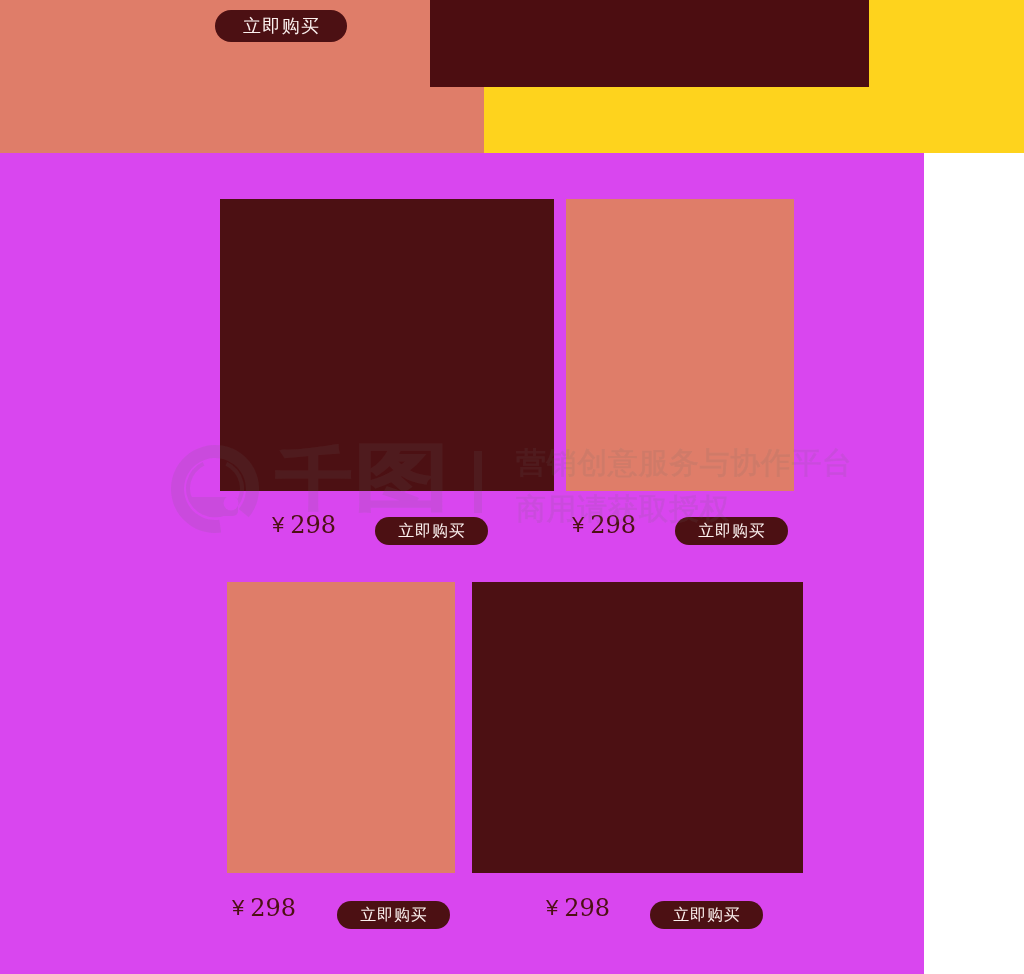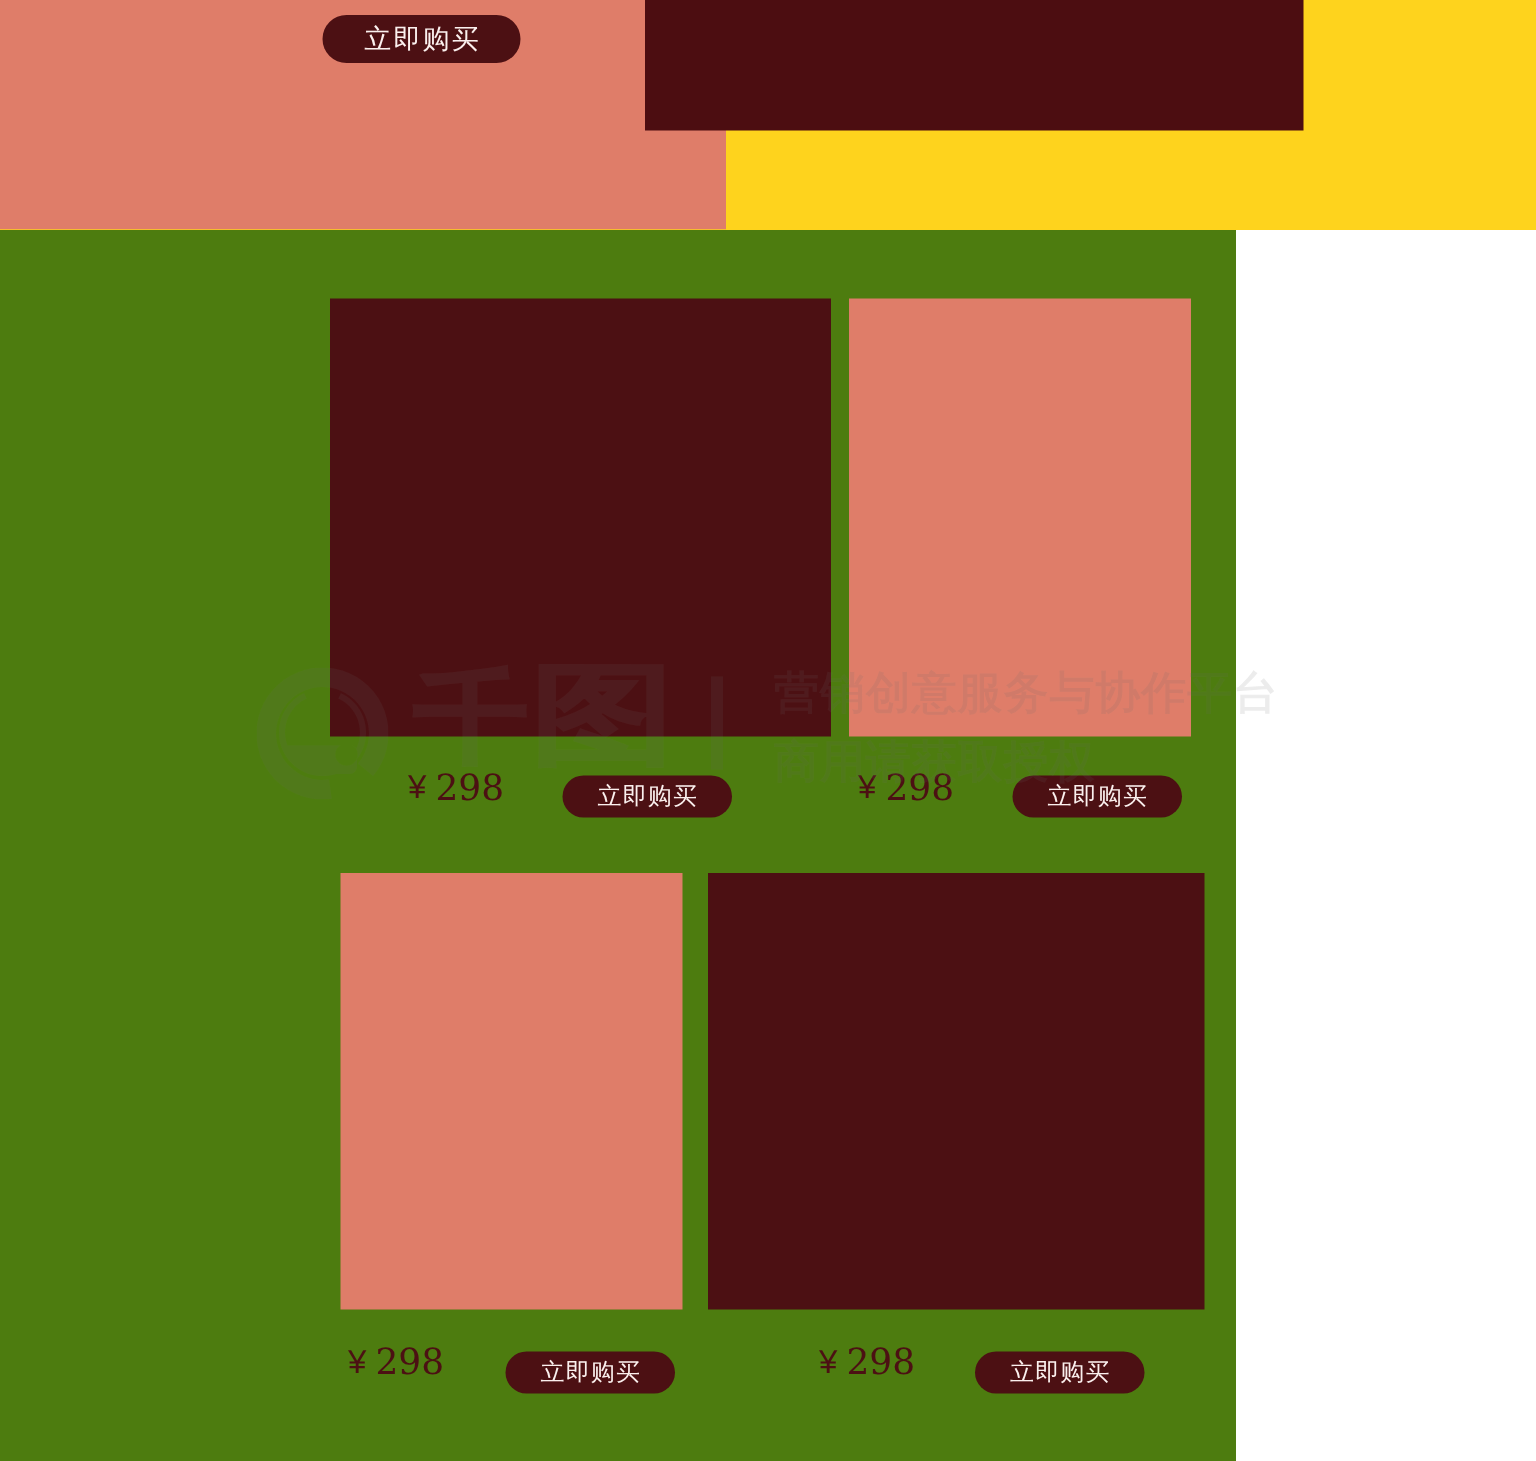--- a/index.html
+++ b/index.html
@@ -1,17 +1,17 @@
 <!DOCTYPE html>
 <html><head>
 <meta charset="utf-8">
 <style>
   html,body{margin:0;padding:0;}
   body{width:1024px;height:974px;background:#ffffff;font-family:"Liberation Sans",sans-serif;overflow:hidden;}
-  .stage{position:relative;width:824px;height:974px;background:#4d7c0f;isolation:isolate;}
+  .stage{position:relative;width:924px;height:974px;background:#d946ef;isolation:isolate;}
 
   
   .banner{position:absolute;left:0;top:0;width:1024px;height:153px;overflow:hidden;}
   .band-pink{position:absolute;left:0;top:0;width:484px;height:153px;}
   .band-yellow{position:absolute;left:484px;top:0;width:540px;height:153px;}
   .band-dark{position:absolute;left:430px;top:0;width:439px;height:87px;}
 
   
   .pill{border-radius:999px;background:#4c1013;color:#fbf0ee;display:flex;align-items:center;justify-content:center;box-sizing:border-box;}
   .hero-btn{position:absolute;left:215px;top:10px;width:132px;height:32px;font-size:18px;letter-spacing:1.4px;text-indent:1.4px;}

